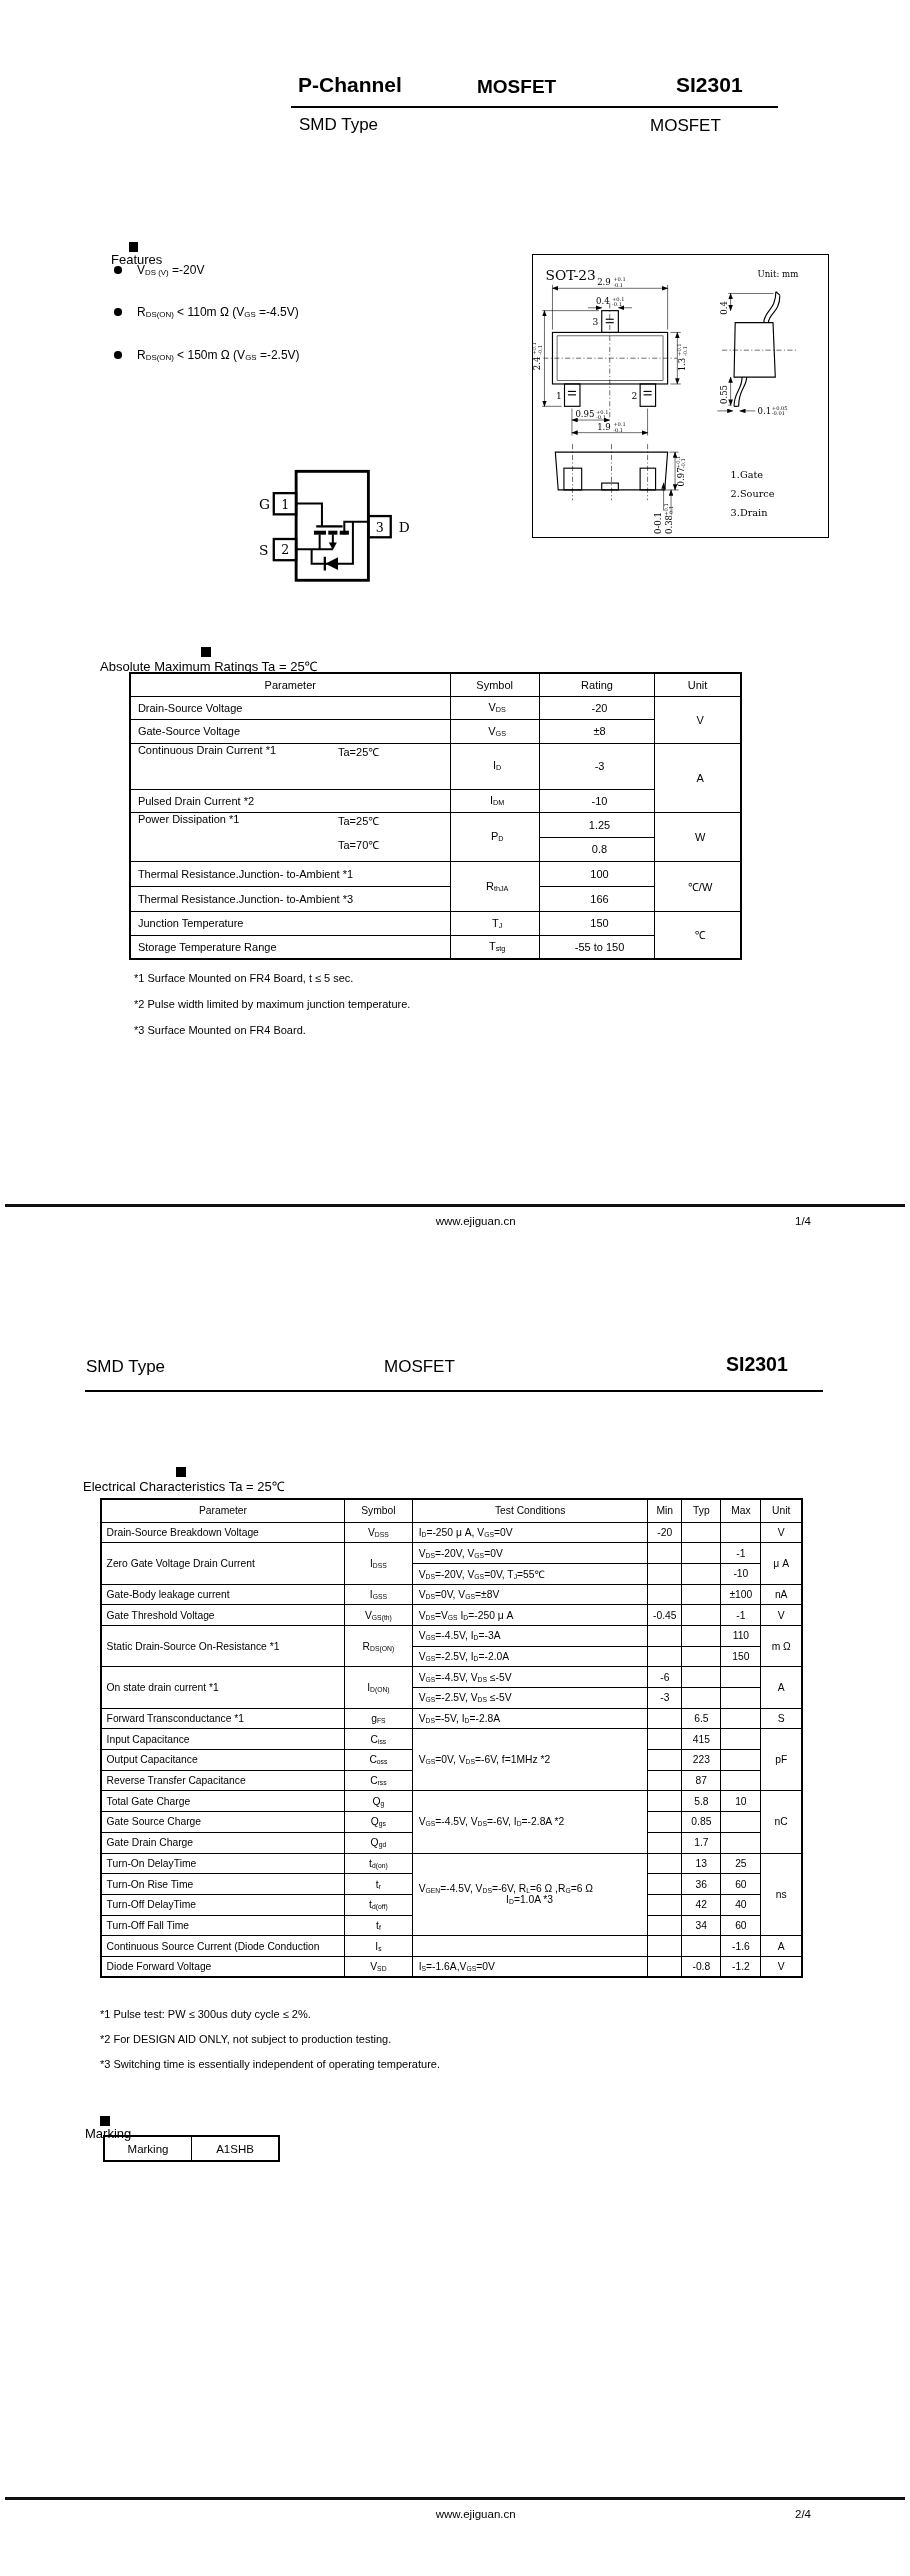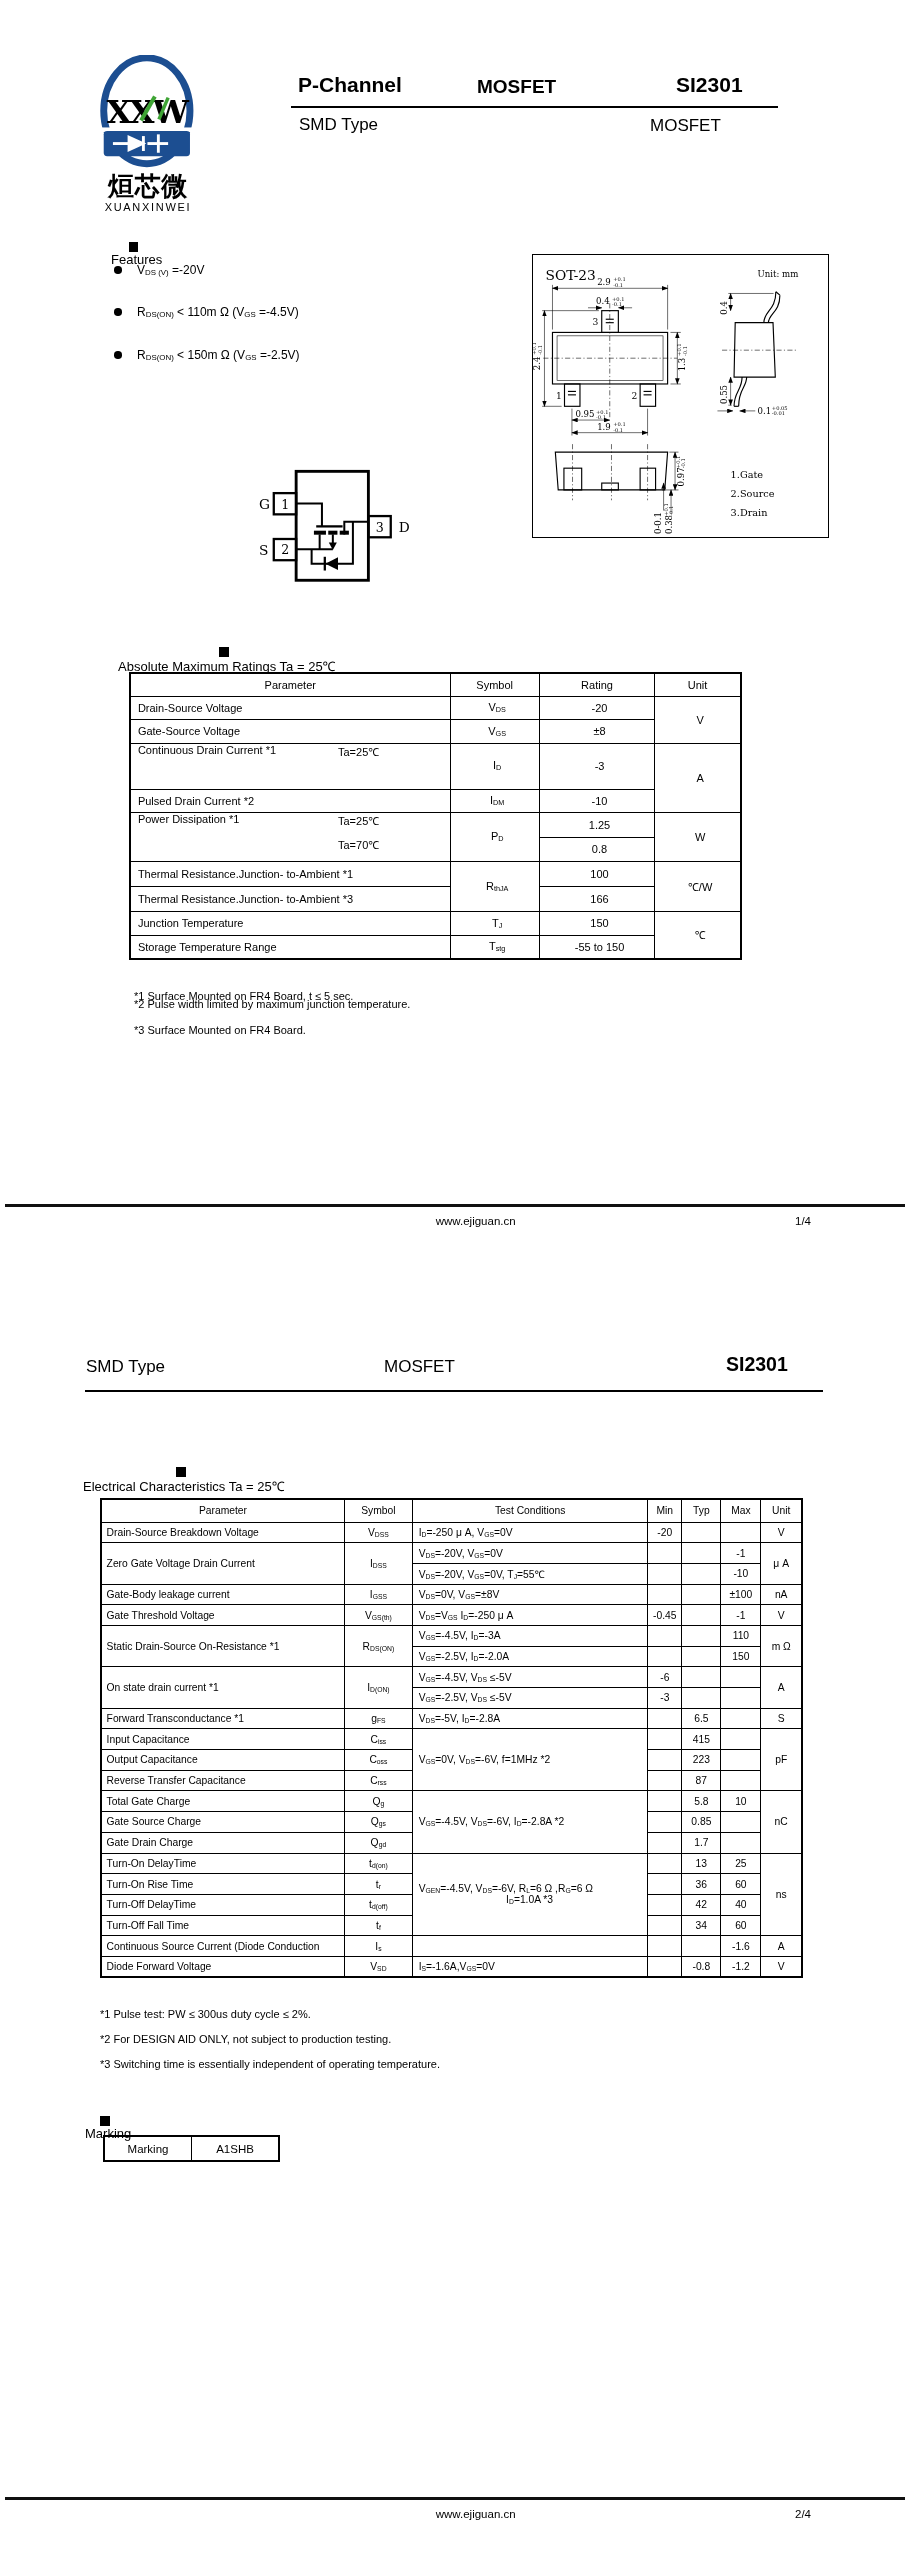--- a/index.html
+++ b/index.html
@@ -54,39 +54,20 @@
   .mark-table{border:2.3px solid #000;}
   
   text{font-family:"DejaVu Serif",serif;fill:#000;}
   .dwg-line{stroke:#000;fill:none;}
 </style>
 </head>
 <body>
 
 <div class="page" id="p1">
 
-  <div class="abs logo" style="left:99px;top:55px;">
-    <svg width="98" height="115" viewBox="0 0 170 200">
-      <ellipse cx="83" cy="97" rx="75" ry="92" fill="none" stroke="#1c4e91" stroke-width="12"></ellipse>
-      <rect x="4" y="126" width="158" height="8" fill="#ffffff"></rect>
-      <rect x="8" y="132" width="150" height="44" rx="6" fill="#1c4e91"></rect>
-      <text x="83" y="118" text-anchor="middle" font-family="Liberation Sans, sans-serif" font-weight="bold" font-size="56" fill="#1c4e91" letter-spacing="-3">XXW</text>
-      <line x1="73" y1="114" x2="97" y2="72" stroke="#3fa535" stroke-width="7"></line>
-      <line x1="104" y1="112" x2="120" y2="74" stroke="#3fa535" stroke-width="6"></line>
-      <g stroke="#ffffff" stroke-width="5" fill="#ffffff">
-        <line x1="24" y1="154" x2="52" y2="154"></line>
-        <polygon points="52,143 52,165 76,154"></polygon>
-        <line x1="77" y1="141" x2="77" y2="167"></line>
-        <line x1="84" y1="154" x2="120" y2="154"></line>
-        <line x1="103" y1="138" x2="103" y2="170"></line>
-      </g>
-    </svg>
-    <div class="logo-cn">烜芯微</div>
-    <div class="logo-en">XUANXINWEI</div>
-  </div>
 
   <div class="abs t-main" style="left:298px;top:73px;">P-Channel</div>
   <div class="abs t-mid" style="left:477px;top:76px;">MOSFET</div>
   <div class="abs t-part" style="left:676px;top:73px;">SI2301</div>
   <div class="abs rule" style="left:291px;top:106px;width:487px;"></div>
   <div class="abs t-sub" style="left:299px;top:115px;">SMD Type</div>
   <div class="abs t-sub" style="left:650px;top:116px;">MOSFET</div>
 
   <div class="abs sect" style="left:111px;top:242px;">
     <span class="sq"></span>
@@ -261,21 +242,21 @@
     <polygon points="134,156 148,156 141,169" fill="#000"></polygon>
     <polygon points="128,193 150,182 150,204" fill="#000"></polygon>
     <text x="12" y="98" font-size="24">G</text>
     <text x="12" y="178" font-size="24">S</text>
     <text x="256" y="138" font-size="24">D</text>
     <text x="51" y="97" font-size="22">1</text>
     <text x="51" y="177" font-size="22">2</text>
     <text x="216" y="137" font-size="22">3</text>
   </svg>
 
-  <div class="abs sect" style="left:118px;top:647px;">
+  <div class="abs sect" style="left:100px;top:647px;">
     <span class="sq"></span>
     <span>Absolute Maximum Ratings Ta = 25℃</span>
   </div>
 
   <table class="dtable amr abs" style="left:129px;top:672px;width:613px;">
     <colgroup>
         <col style="width:319px">
         <col style="width:89px">
         <col style="width:115px">
         <col style="width:86px">
@@ -348,21 +329,21 @@
       <td class="unit" rowspan="2">℃</td>
     </tr>
     <tr style="height:23.5px">
       <td class="param">Storage Temperature Range</td>
       <td class="sym">T<sub>stg</sub></td>
       <td class="num">-55 to 150</td>
     </tr>
   </tbody>
     </table>
 
-  <div class="abs notes" style="left:134px;top:973px;margin-top:18px;">*1 Surface Mounted on FR4 Board, t ≤  5 sec.</div>
+  <div class="abs notes" style="left:134px;top:973px;">*1 Surface Mounted on FR4 Board, t ≤  5 sec.</div>
   <div class="abs notes" style="left:134px;top:999px;">*2 Pulse width limited by maximum junction temperature.</div>
   <div class="abs notes" style="left:134px;top:1025px;">*3 Surface Mounted on FR4 Board.</div>
 
   <div class="footer-rule" style="top:1204px;"></div>
   <div class="footer-site" style="top:1215px;left:20.7px;width:910px;">www.ejiguan.cn</div>
   <div class="footer-page" style="top:1215px;left:795px;">1/4</div>
 </div>
 
 <div class="page" id="p2">
 

